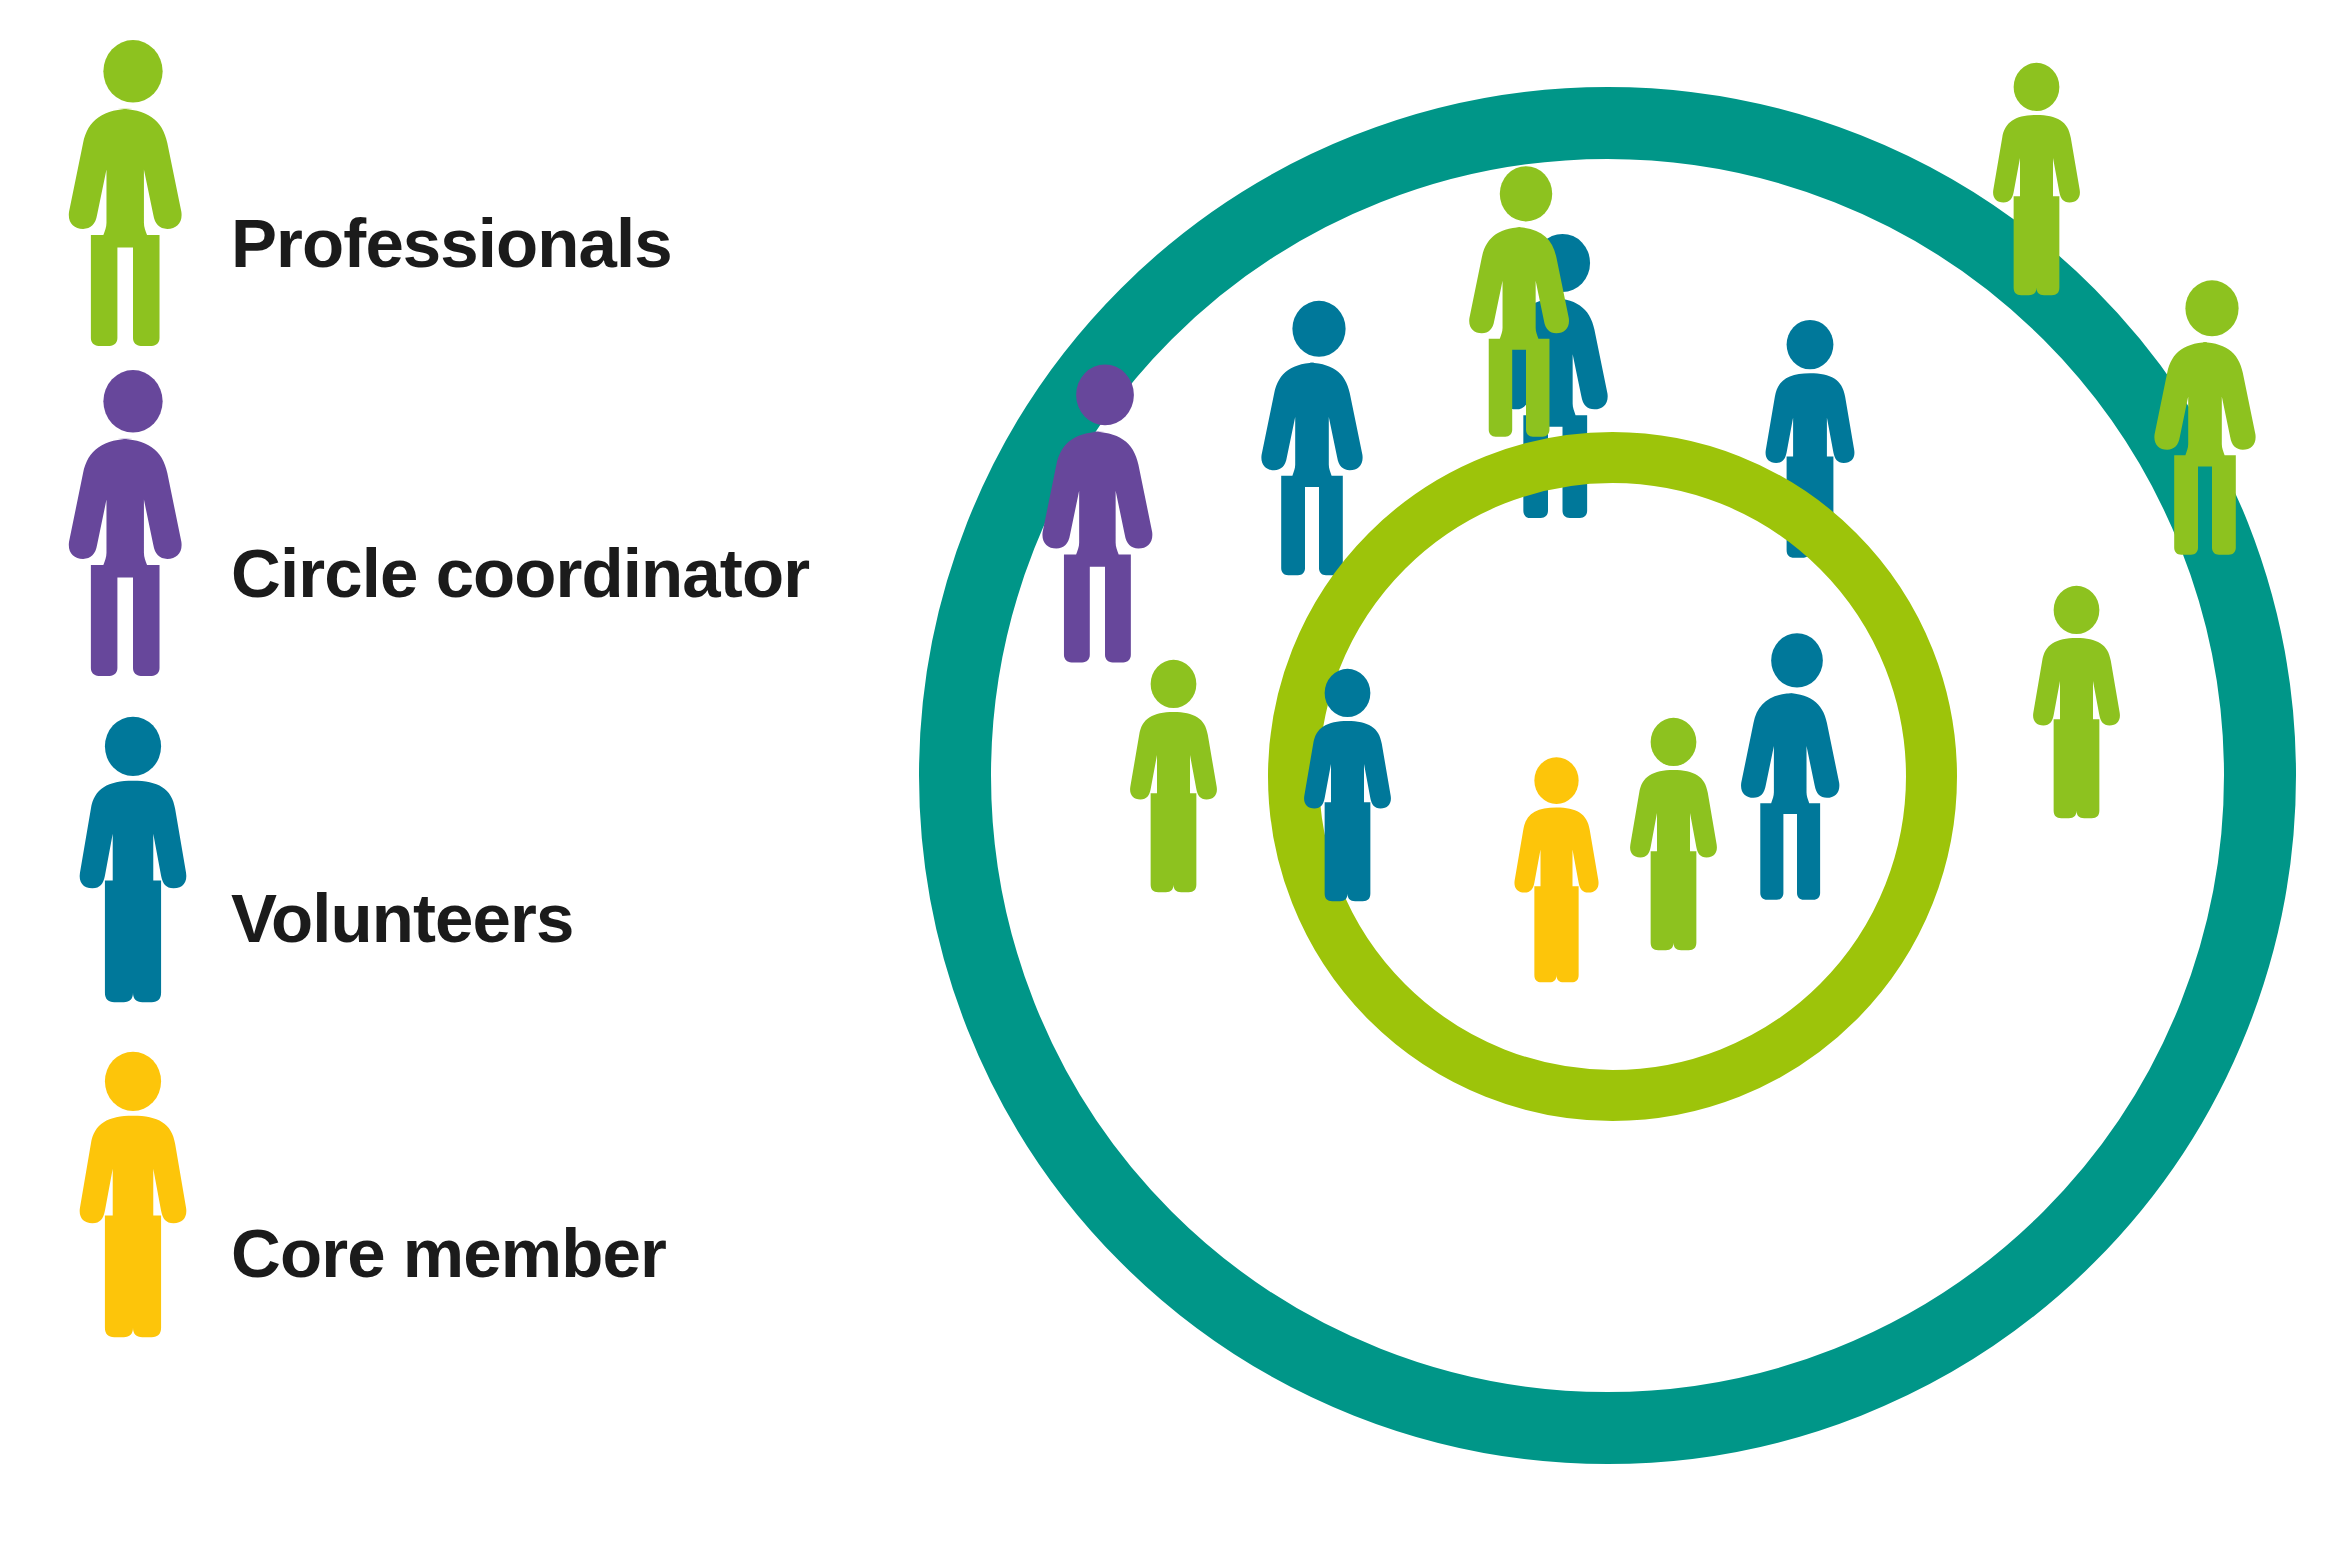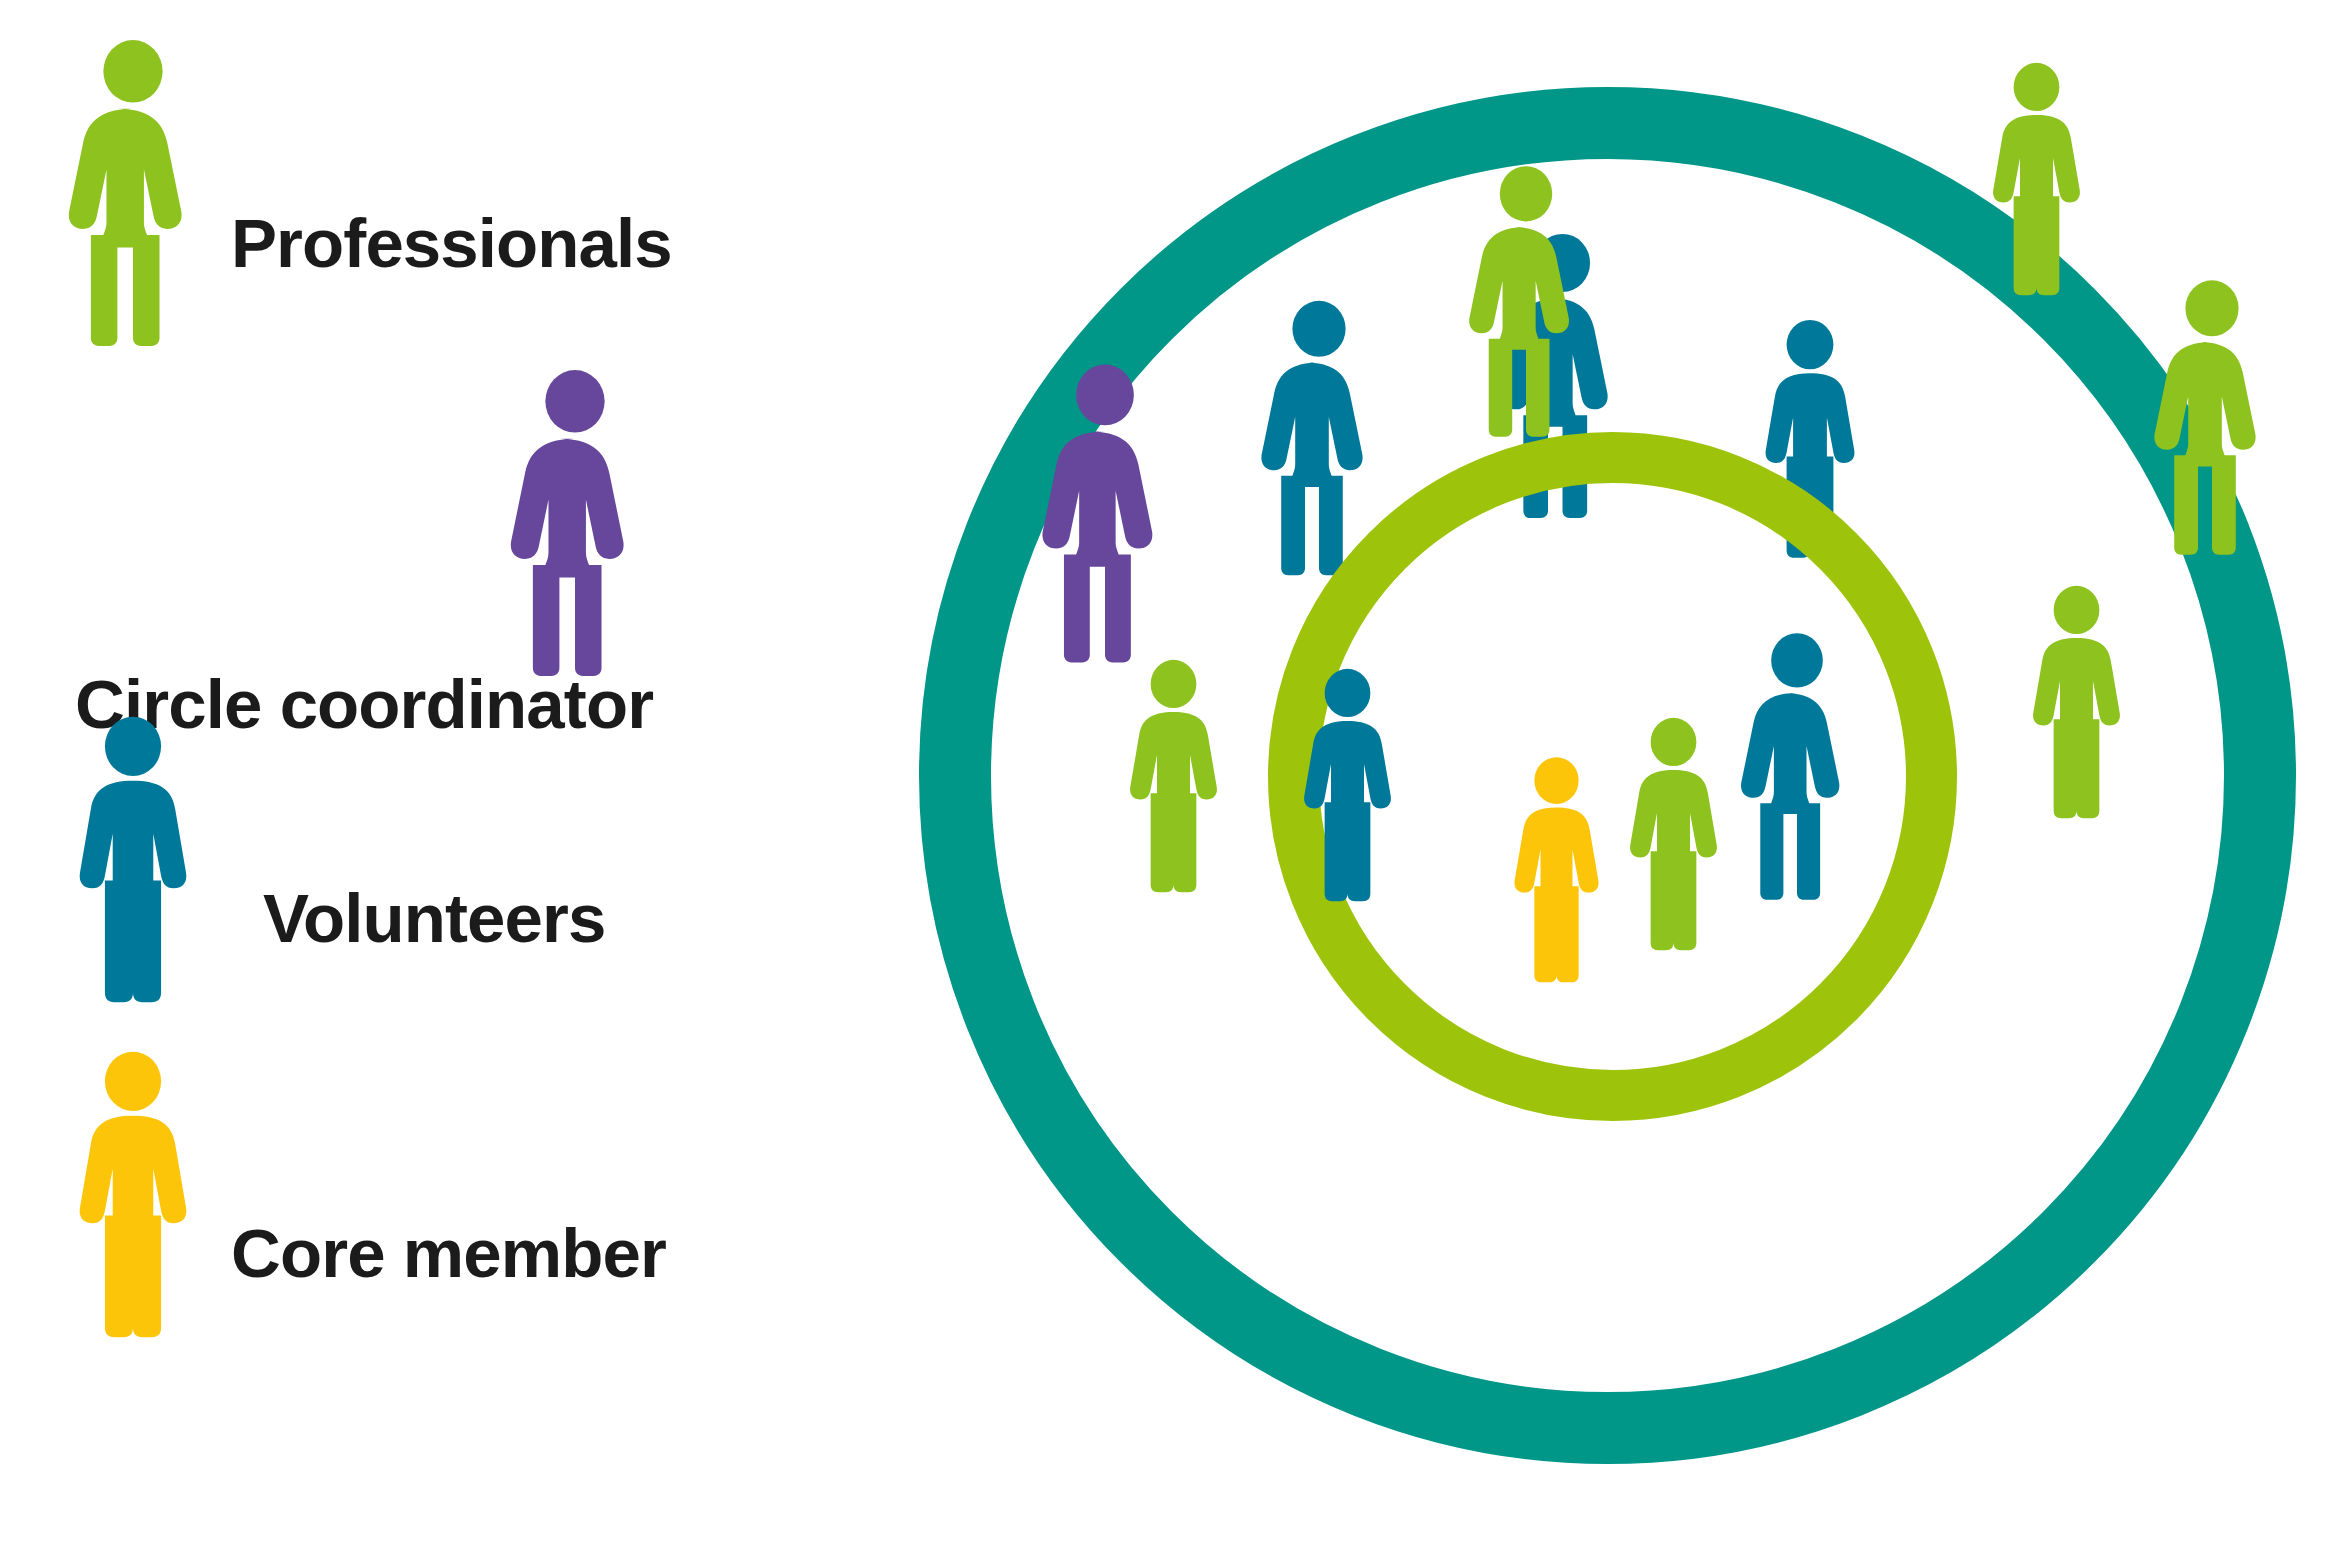--- a/index.html
+++ b/index.html
@@ -118,21 +118,21 @@
                      l0 -34 6 29
                      c1 6 4 9 9 9
                      c6 0 10 -4 9 -11
                      l-9 -44 c-3 -15 -13 -22 -32 -22 z"></path>
           </g>
         </svg>
       </div>
       <div class="legend-label">Professionals</div>
     </div>
 
-    <div class="legend-row" style="left:55px; top:367px;flex-direction:column;">
+    <div class="legend-row" style="left:55px; top:367px;">
       <div class="legend-figure">
         <svg viewBox="0 0 100 200" preserveAspectRatio="xMidYMid meet" aria-hidden="true">
           <g fill="#67479B">
             <ellipse cx="50" cy="22" rx="19" ry="20"></ellipse>
             <path d="M50 46
                      c-19 0 -29 7 -32 22
                      l-9 44 c-1 7 3 11 9 11
                      c5 0 8 -3 9 -9
                      l6 -29
                      l0 34
@@ -145,21 +145,21 @@
                      l0 -34 6 29
                      c1 6 4 9 9 9
                      c6 0 10 -4 9 -11
                      l-9 -44 c-3 -15 -13 -22 -32 -22 z"></path>
           </g>
         </svg>
       </div>
       <div class="legend-label">Circle coordinator</div>
     </div>
 
-    <div class="legend-row" style="left:55px; top:712px;gap:32px;">
+    <div class="legend-row" style="left:55px; top:712px;">
       <div class="legend-figure">
         <svg viewBox="0 0 100 200" preserveAspectRatio="xMidYMid meet" aria-hidden="true">
           <g fill="#00789A">
             <ellipse cx="50" cy="22" rx="18" ry="19"></ellipse>
             <path d="M50 44
                      c-16 0 -25 5 -27 18
                      l-7 41 c-1 6 2 10 8 10
                      c5 0 7 -3 8 -8
                      l5 -27 0 30
                      l-5 0 0 72 c0 4 2 6 6 6

